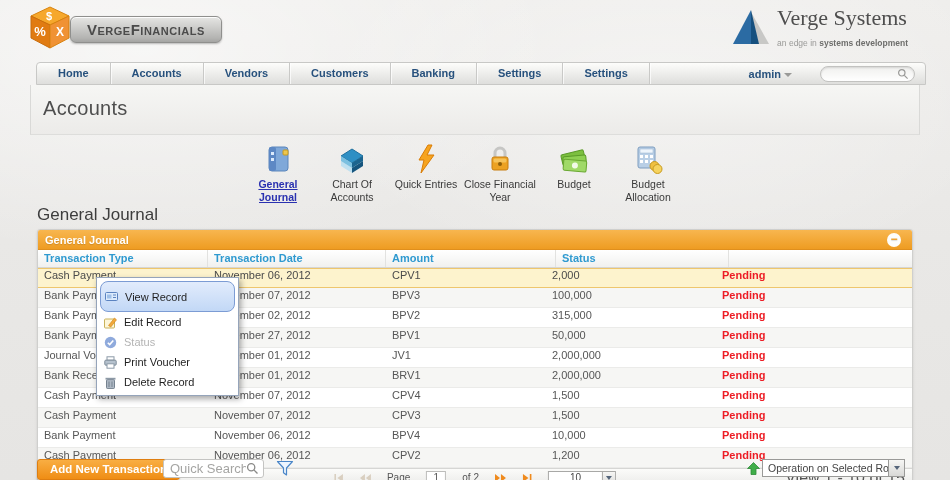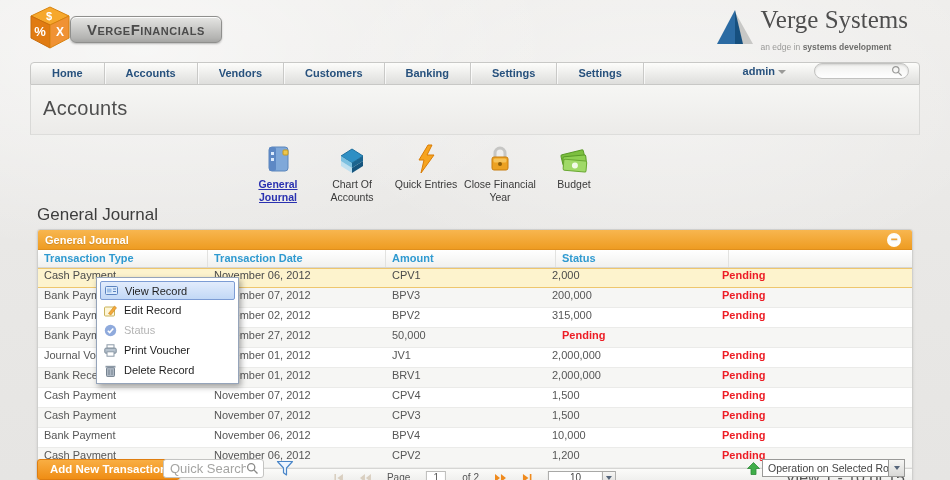--- a/index.html
+++ b/index.html
@@ -17,29 +17,29 @@
   .app-badge {
     position:absolute; left:70px; top:16px; height:27px; padding:0 16px;
     border-radius:6px; border:1px solid #8f8f8d;
     background:linear-gradient(#e6e6e4,#b3b3b1 85%,#a5a5a3);
     box-shadow: inset 0 1px 0 rgba(255,255,255,.9), 0 1px 2px rgba(0,0,0,.25);
     line-height:25px; font-size:15px; font-weight:bold; color:#4b4b4b;
     font-variant: small-caps; letter-spacing:.5px;
   }
   .brand-right { position:absolute; right:42px; top:6px; display:flex; align-items:flex-start; }
   .brand-right .txt { margin-left:8px; }
-  .company-name { font-family:"Liberation Serif", serif; font-size:25px; color:#4e4e4e; line-height:1.1; }
+  .company-name { font-family:"Liberation Serif", serif; font-size:22px; color:#4e4e4e; line-height:1.1; }
   .tagline { font-size:8.5px; color:#9a9a98; margin-top:8px; }
   .tagline b { color:#6e6e6c; }
   
   .navbar {
-    position:absolute; left:30px; top:62px; width:890px; height:23px;
+    position:absolute; left:36px; top:62px; width:890px; height:23px;
     background:linear-gradient(#fdfdfb,#dededc);
     border:1px solid #c8c8c6; border-radius:4px 4px 0 0;
-    display:flex; align-items:flex-start;
+    display:flex; align-items:center;
   }
   .nav-tab {
     padding:0 21px; line-height:21px; font-size:11px; font-weight:bold; color:#27517d;
     border-right:1px solid #c9c9c7; box-shadow:1px 0 0 rgba(255,255,255,.7); cursor:default;
   }
   .nav-right { margin-left:auto; display:flex; align-items:center; padding-right:10px; }
   .nav-user { font-size:11px; font-weight:bold; color:#27517d; margin-right:6px; }
   .caret-down { display:inline-block; width:0; height:0; border-left:4px solid transparent; border-right:4px solid transparent; border-top:4px solid #9a9a98; vertical-align:middle; margin-left:3px; }
   .global-search {
     width:95px; height:16px; margin-left:22px; border:1px solid #c2c2c0; border-radius:9px;
@@ -89,21 +89,21 @@
   .page-input { width:20px; height:13px; border:1px solid #bdbdbb; font-size:10px; text-align:center; color:#555; }
   .mini-select { display:flex; align-items:center; height:14px; border:1px solid #a8a8a6; background:#fff; cursor:pointer; }
   .mini-select .val { padding:0 21px; font-size:10px; color:#444; }
   .mini-select .btn { width:13px; height:100%; background:linear-gradient(#f6f6f4,#dcdcda); border-left:1px solid #a8a8a6; display:flex; align-items:center; justify-content:center; }
   .view-info { position:absolute; right:7px; font-size:16px; color:#555; }
   
   .context-menu { position:absolute; left:96px; top:277px; width:143px; background:#fff;
     border:1px solid #95a4ba; box-shadow:2px 3px 6px rgba(0,0,0,.35); padding:3px; z-index:20; }
   .menu-item { display:flex; align-items:center; gap:7px; height:20px; padding:0 4px; font-size:11px; color:#1f1f1f; cursor:pointer; }
   .menu-item svg { flex:none; }
-  .menu-item.highlighted { background:linear-gradient(#e2ecfc,#c2d8f6); border:1px solid #7c9cd4; border-radius:2px; height:19px; }
+  .menu-item.highlighted { background:linear-gradient(#e2ecfc,#c2d8f6); border:1px solid #7c9cd4; border-radius:8px; height:31px; }
   .menu-item.disabled { color:#b4b4b4; }
   .menu-item.disabled svg { opacity:.55; }
   
   .add-btn { position:absolute; left:37px; top:459px; height:21px; line-height:19px; padding:0 12px;
     background:linear-gradient(#f9ae43,#ef8d14); border:1px solid #df7e10; border-radius:3px;
     color:#fff; font-size:11.5px; font-weight:bold; cursor:pointer; box-shadow:0 1px 2px rgba(0,0,0,.2); }
   .quick-search { position:absolute; left:163px; top:459px; width:101px; height:19px;
     border:1px solid #c4c4c2; border-radius:3px; background:#fff; display:flex; align-items:center; }
   .quick-search input { flex:1; min-width:0; border:none; outline:none; font-size:13px; padding-left:6px; color:#444; }
   .quick-search input::placeholder { color:#a5a5a3; }
@@ -221,20 +221,37 @@
               <rect x="4" y="12" width="23" height="11" rx="1.5" fill="#8ecf52" stroke="#5a9a28"></rect>
             </g>
         <g transform="rotate(5 15 15)">
               <rect x="5" y="16" width="23" height="11" rx="1.5" fill="#a0d968" stroke="#6aa832"></rect>
               <circle cx="16.5" cy="21.5" r="3" fill="#ffffff" opacity="0.85"></circle>
             </g>
       </svg>
         </div>
       <div class="ml">Budget</div>
     </div>
+    <div class="module">
+      <div class="mi">
+          <svg width="30" height="30" viewBox="0 0 30 30">
+        <rect x="5" y="3" width="17" height="21" rx="2" fill="#b9cfe6" stroke="#7e9dbf"></rect>
+        <rect x="7" y="5" width="13" height="4" fill="#eef5fc" stroke="#9ab4cf" stroke-width="0.5"></rect>
+        <rect x="7" y="11" width="3" height="3" fill="#fff"></rect>
+            <rect x="12" y="11" width="3" height="3" fill="#fff"></rect>
+            <rect x="17" y="11" width="3" height="3" fill="#fff"></rect>
+        <rect x="7" y="16" width="3" height="3" fill="#fff"></rect>
+            <rect x="12" y="16" width="3" height="3" fill="#fff"></rect>
+            <rect x="17" y="16" width="3" height="3" fill="#fff"></rect>
+        <circle cx="21.5" cy="22" r="4.5" fill="#f0c040" stroke="#c89a1e"></circle>
+        <circle cx="24.5" cy="25" r="4.5" fill="#f6d35e" stroke="#c89a1e"></circle>
+      </svg>
+        </div>
+      <div class="ml">Budget Allocation</div>
+    </div>
   </div>
 
   <div class="section-title">General Journal</div>
 
   <div class="grid">
     <div class="grid-titlebar">
       <span>General Journal</span>
       <span class="collapse-btn">−</span>
     </div>
     <div class="grid-head">
@@ -252,37 +269,38 @@
           <div class="cell c2">CPV1</div>
           <div class="cell c3">2,000</div>
           <div class="cell c4 cell-status">Pending</div>
           <div class="cell cf"></div>
         </div>
 
         <div class="g-row">
           <div class="cell c0">Bank Payment</div>
           <div class="cell c1">November 07, 2012</div>
           <div class="cell c2">BPV3</div>
-          <div class="cell c3">200,000</div>
+          <div class="cell c3">100,000</div>
           <div class="cell c4 cell-status">Pending</div>
           <div class="cell cf"></div>
         </div>
 
         <div class="g-row">
           <div class="cell c0">Bank Payment</div>
           <div class="cell c1">November 02, 2012</div>
           <div class="cell c2">BPV2</div>
           <div class="cell c3">315,000</div>
           <div class="cell c4 cell-status">Pending</div>
           <div class="cell cf"></div>
         </div>
 
         <div class="g-row">
           <div class="cell c0">Bank Payment</div>
           <div class="cell c1">November 27, 2012</div>
+          <div class="cell c2">BPV1</div>
           <div class="cell c3">50,000</div>
           <div class="cell c4 cell-status">Pending</div>
           <div class="cell cf"></div>
         </div>
 
         <div class="g-row">
           <div class="cell c0">Journal Voucher</div>
           <div class="cell c1">November 01, 2012</div>
           <div class="cell c2">JV1</div>
           <div class="cell c3">2,000,000</div>

